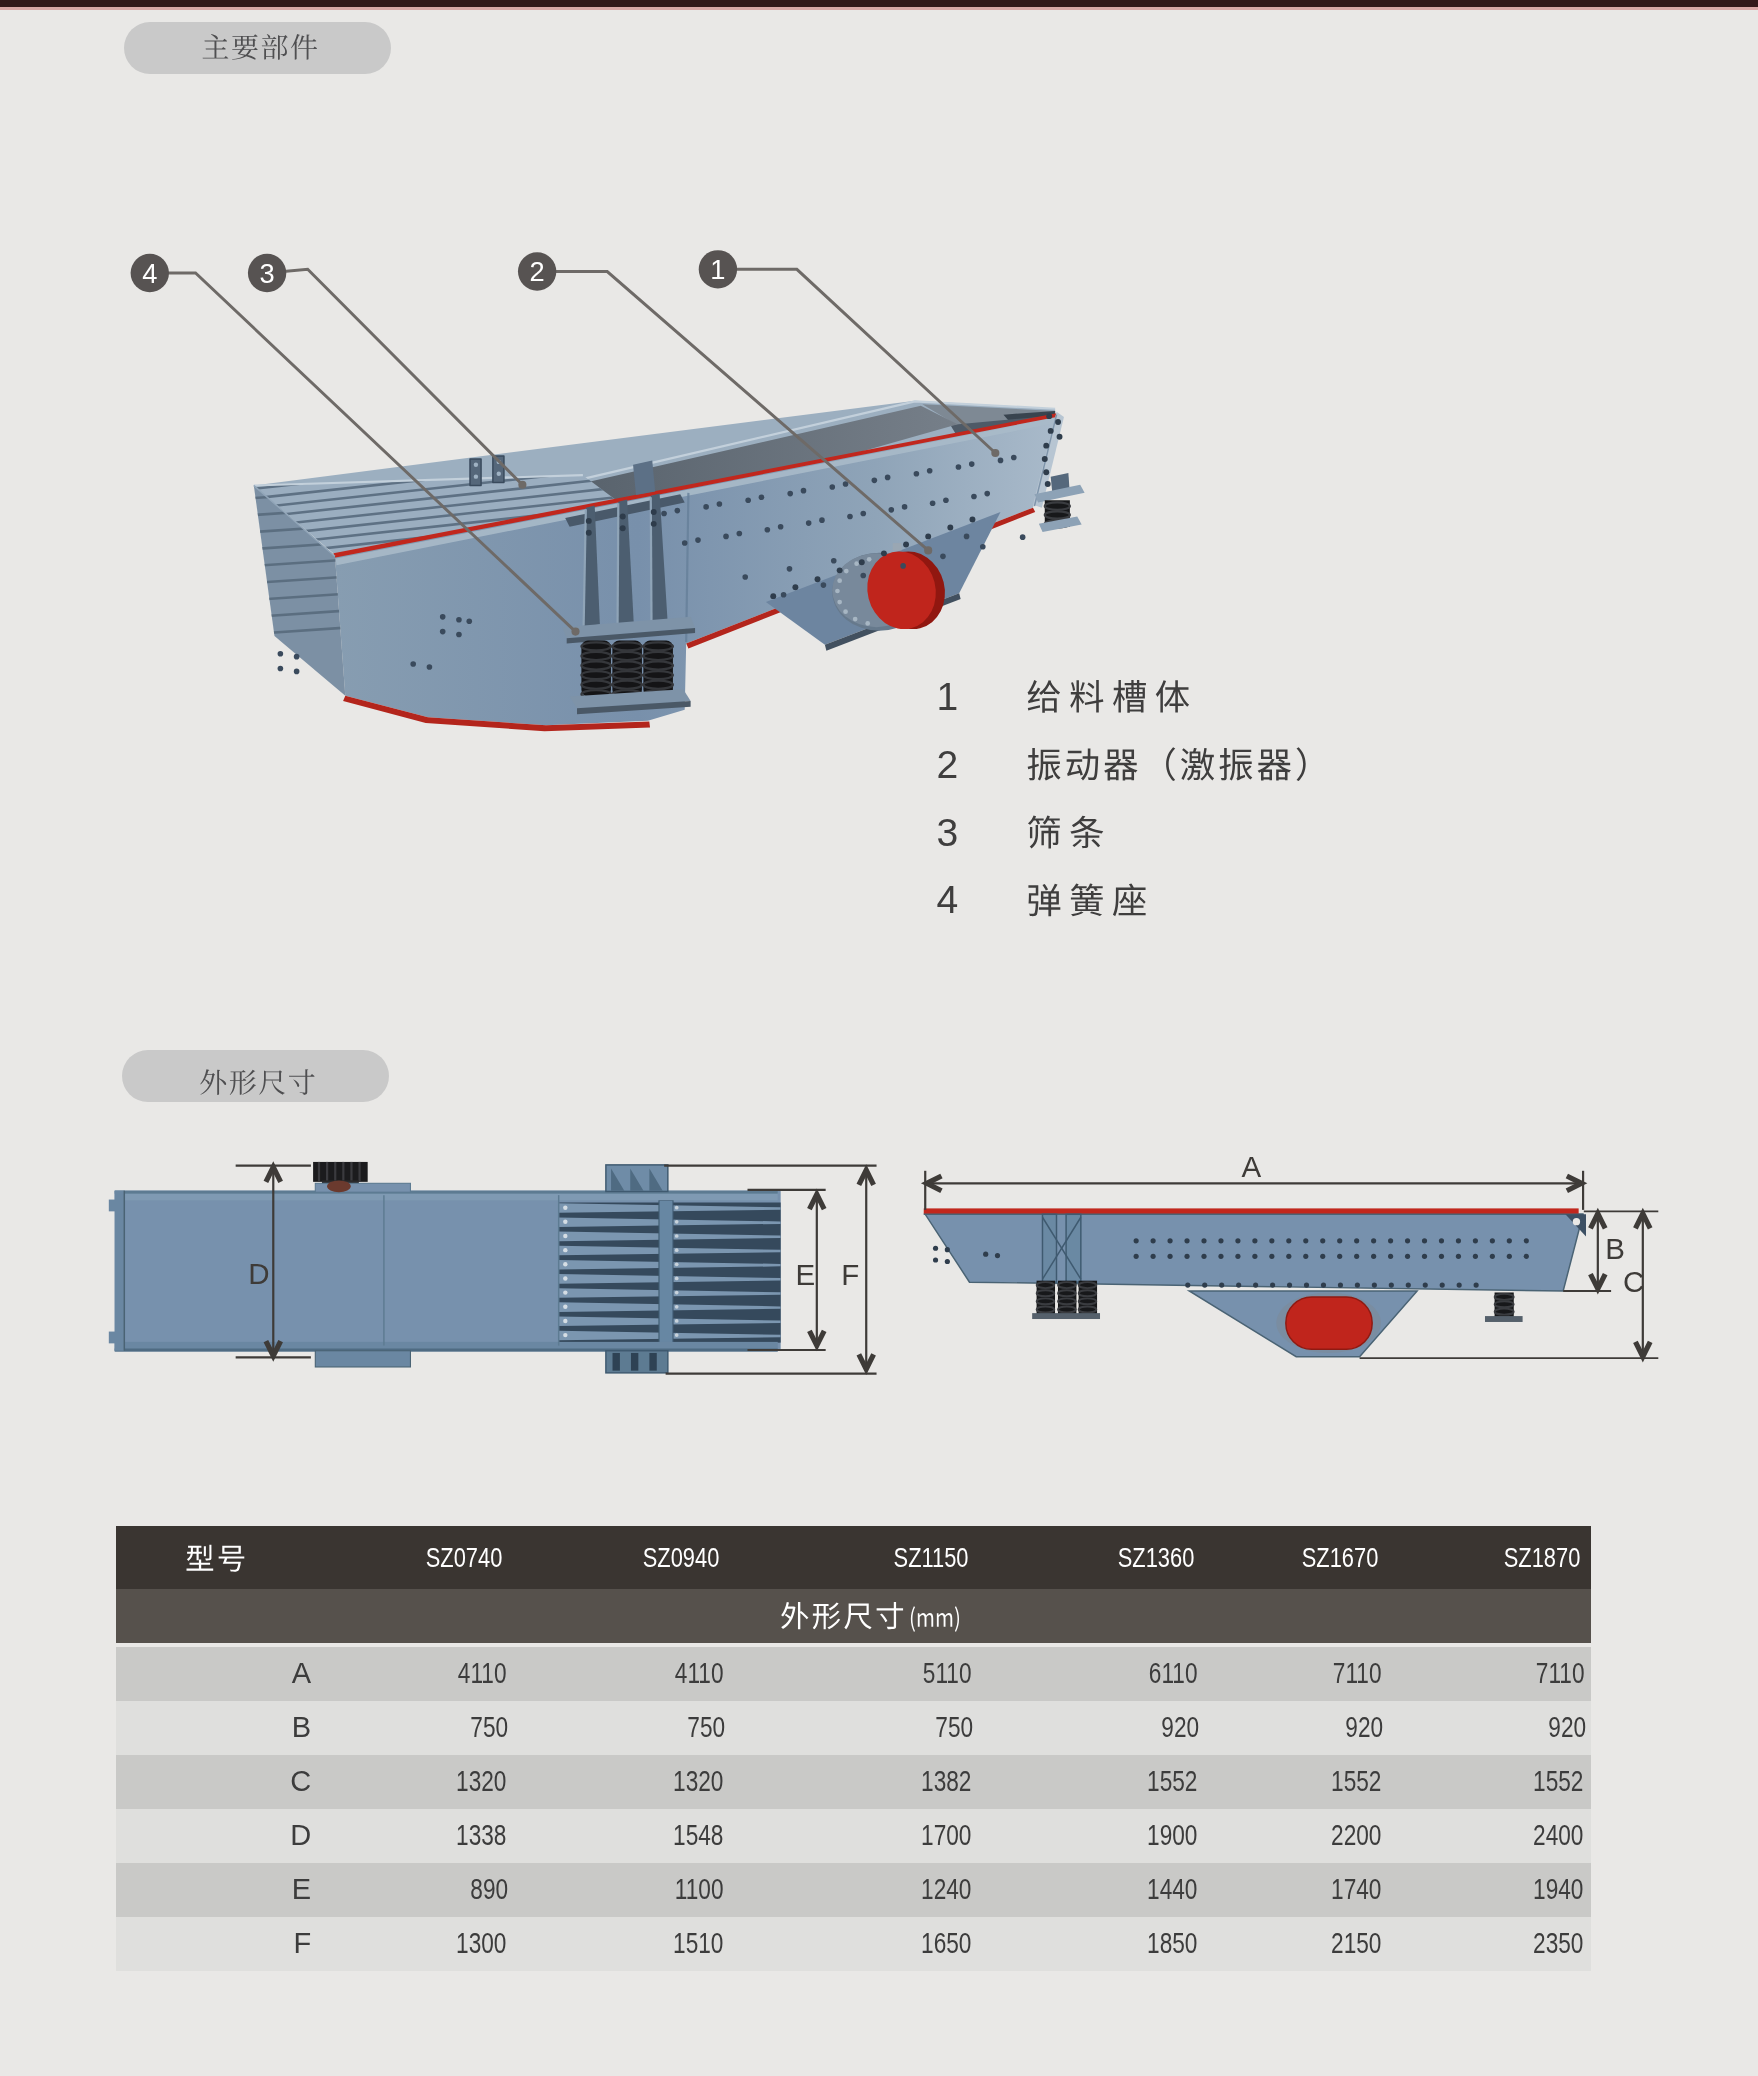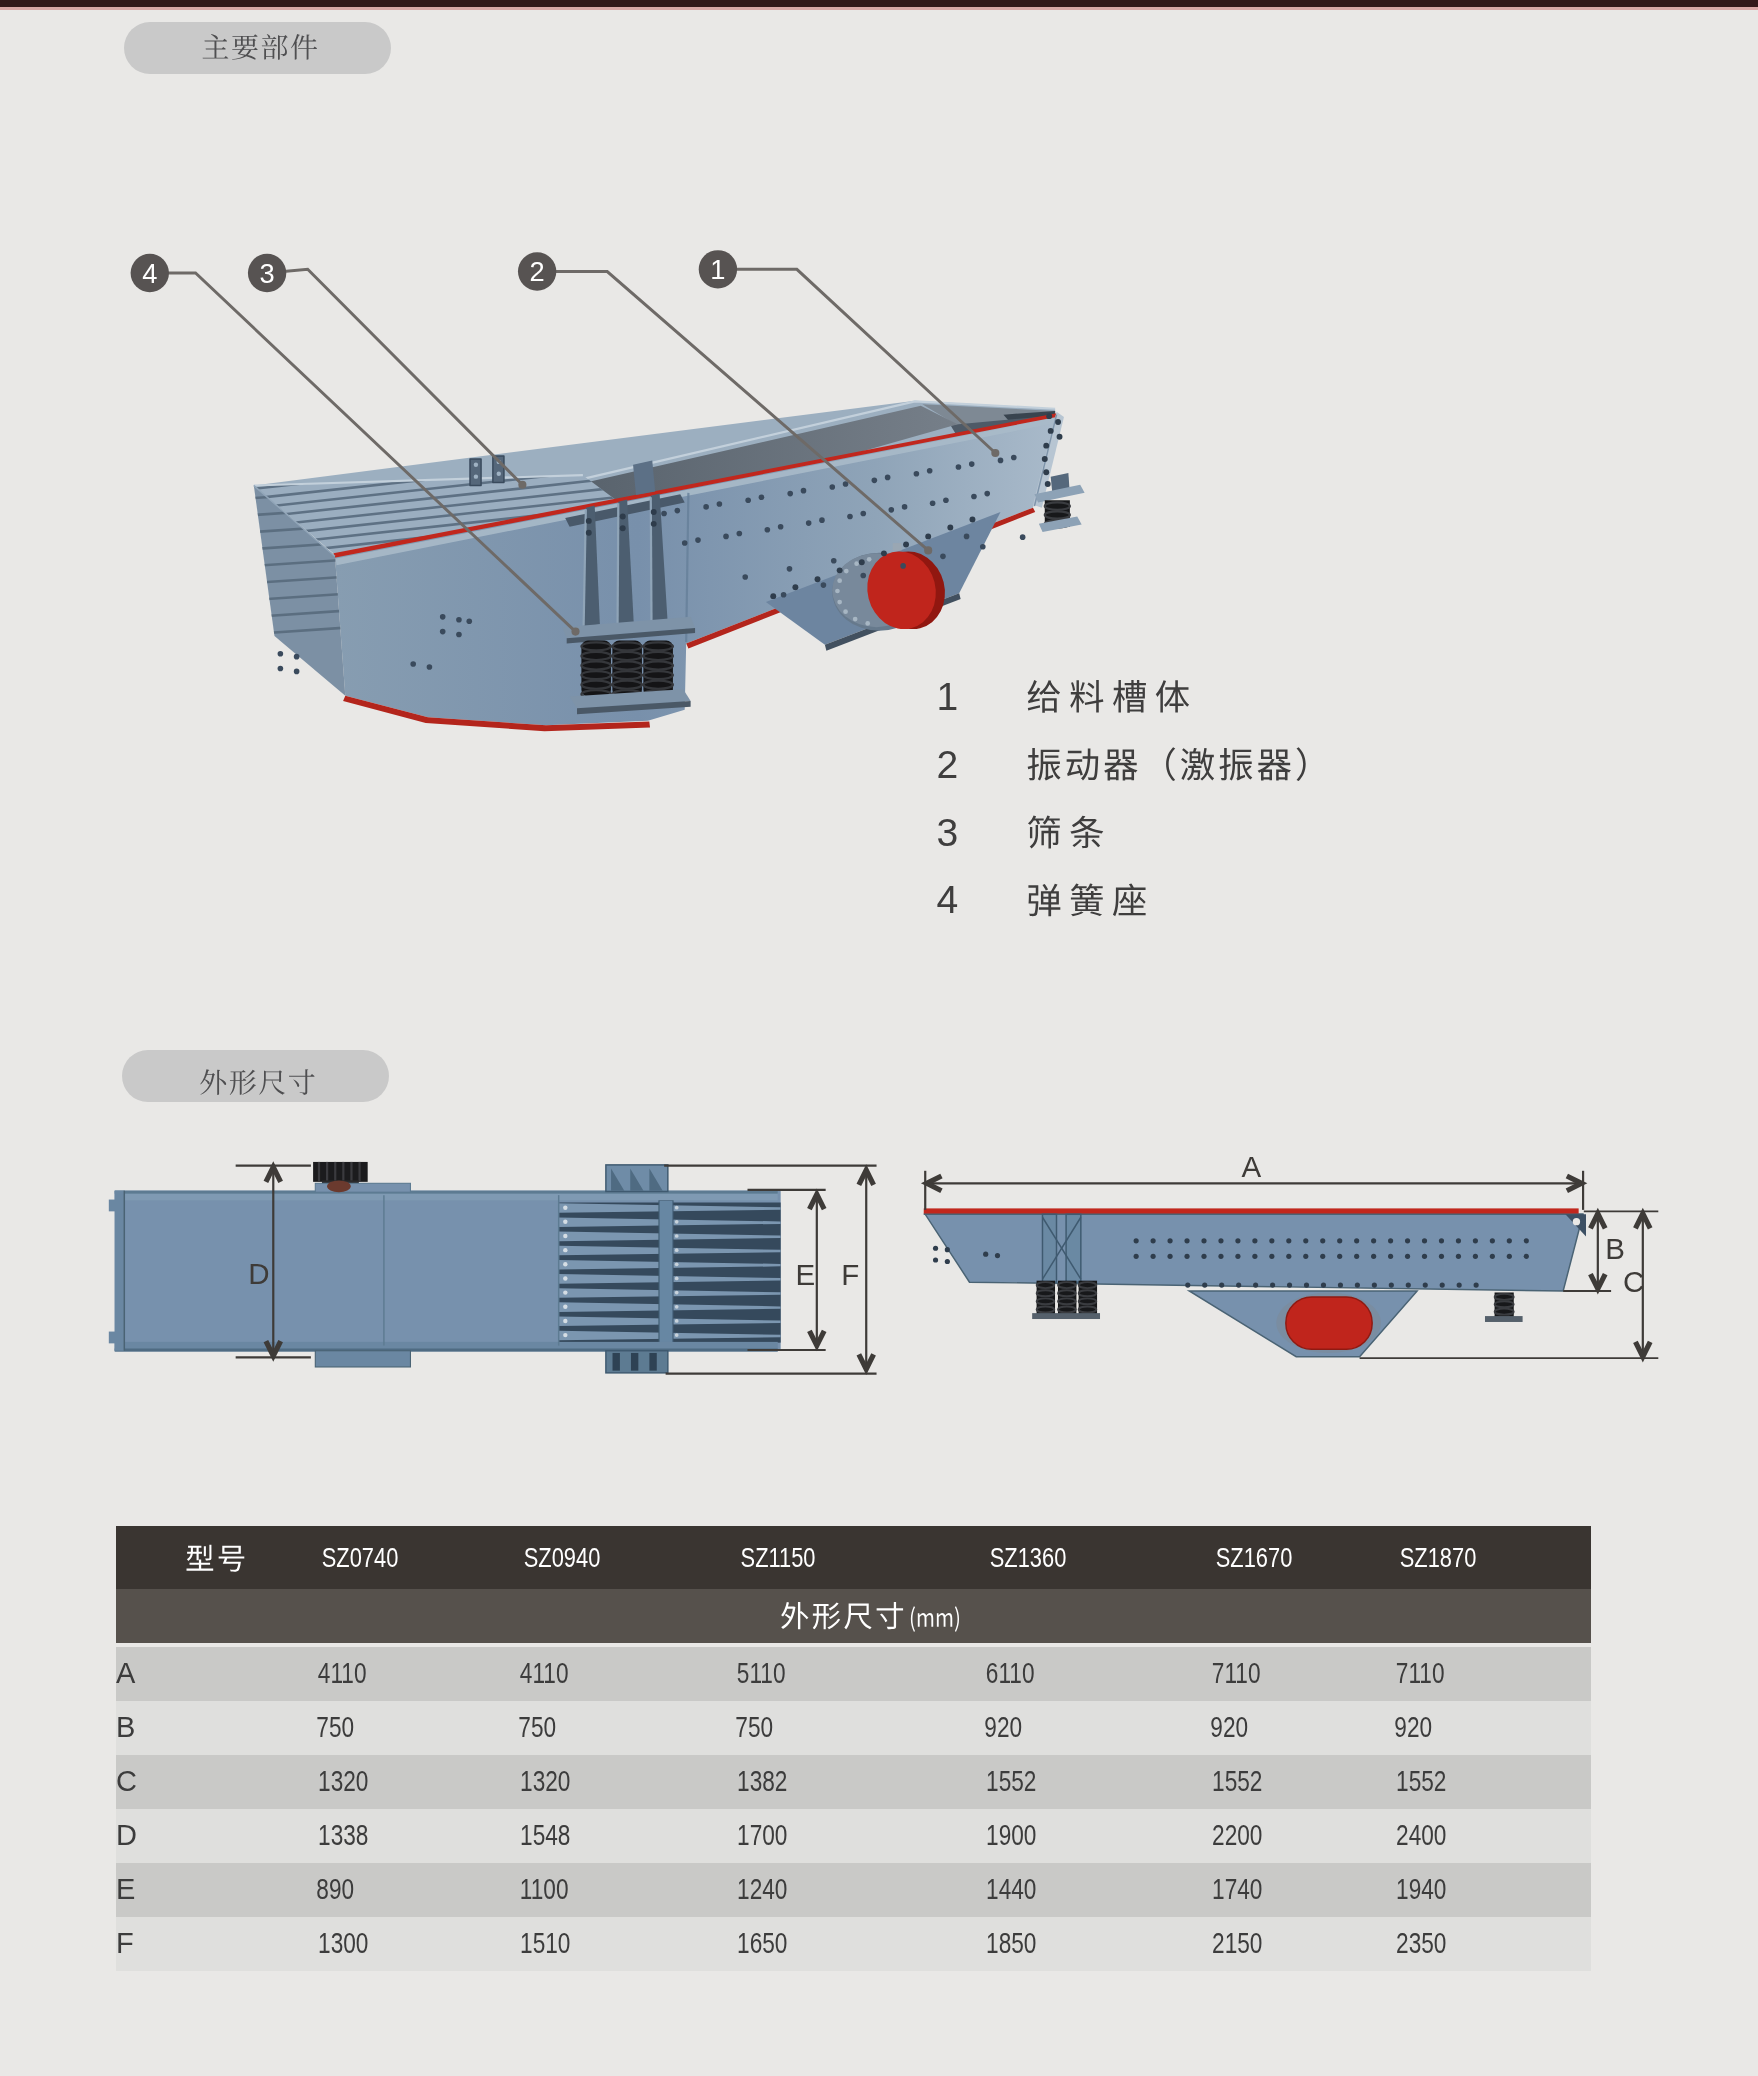--- a/index.html
+++ b/index.html
@@ -1,19 +1,19 @@
 <!DOCTYPE html>
 <html style="font-size:11.8px"><head><meta charset="utf-8">
 <style>
 html,body{margin:0;padding:0;}
 body{width:1759px;height:2077px;position:relative;background:#e9e8e6;
  font-family:"Liberation Sans", sans-serif; overflow:hidden;}
 .abs{position:absolute;}
 #tbl{position:absolute;left:116px;top:1526px;width:1475px;border-collapse:collapse;table-layout:fixed;}
-#tbl td{text-align:left;vertical-align:middle;padding:0;font-size:29px;color:#3c3c3c;}
+#tbl td{text-align:right;vertical-align:middle;padding:0;font-size:29px;color:#3c3c3c;}
 #tbl span.n{display:inline-block;transform:scaleX(0.78);}
 #tbl tr.h1 td{background:#3a3531;color:#ffffff;height:63px;font-size:28px;}
 #tbl tr.h2 td{background:#56514c;height:54px;}
 #tbl tr.gap td{background:#e9e8e6;height:3.7px;}
 #tbl tr.da td{background:#c9c9c7;height:54px;}
 #tbl tr.db td{background:#dfdfdd;height:54px;}
 </style></head><body>
 
 <div class="abs" style="left:0;top:0;width:1759px;height:7.4px;background:#33191a;"></div>
 <div class="abs" style="left:0;top:7.4px;width:1759px;height:2.2px;background:#d9a8a6;"></div>

